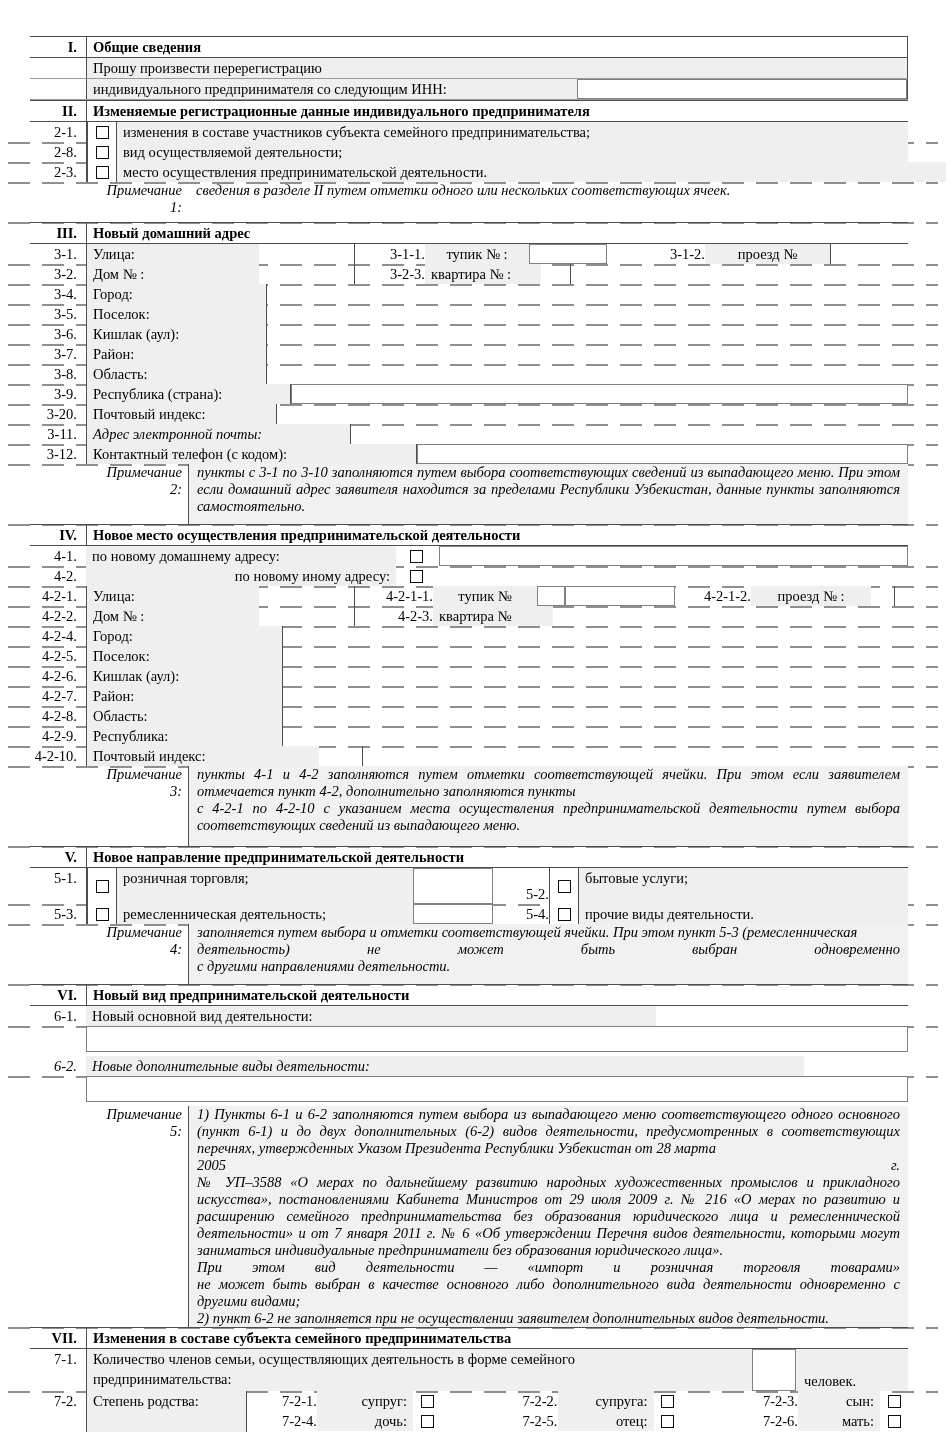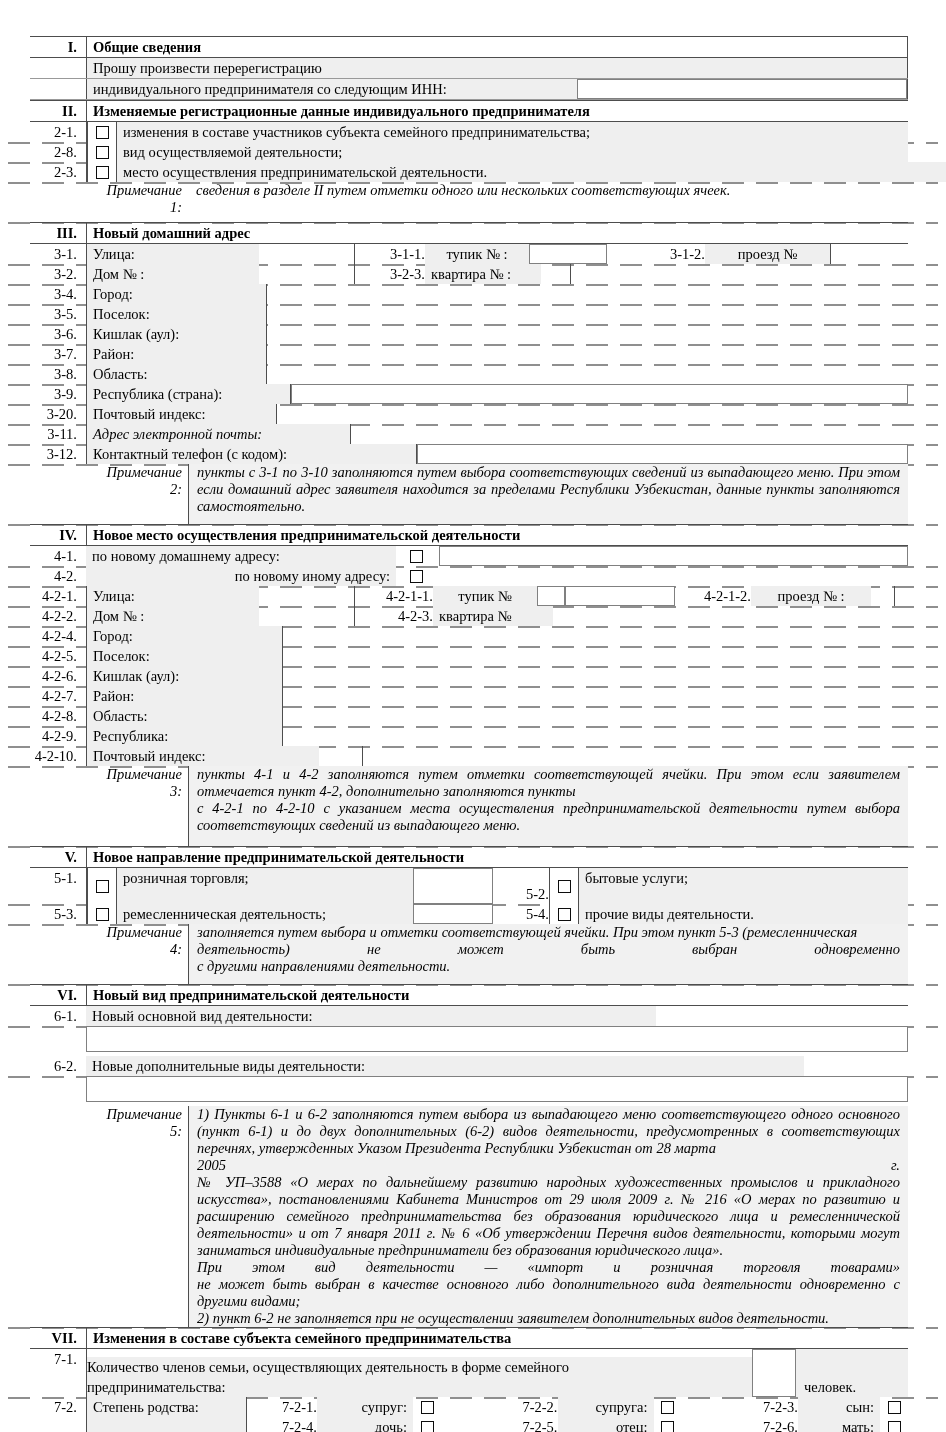--- a/index.html
+++ b/index.html
@@ -368,21 +368,21 @@
           <div class="lab g" style="width:570px;">Новый основной вид деятельности:</div>
           <div class="fl"></div>
         </div>
   </div>
   <div class="r" style="min-height:26px;">
     <div class="n"></div>
     <div class="c" style="border-left:none;">
           <div class="fl inp"></div>
         </div>
   </div>
-  <div class="r db" style="margin-top:4px;">
+  <div class="r db" style="margin-top:4px;font-style:italic;">
     <div class="n">6-2.</div>
     <div class="c" style="border-left:none;">
           <div class="lab g" style="width:718px;">Новые дополнительные виды деятельности:</div>
           <div class="fl"></div>
         </div>
   </div>
   <div class="r" style="min-height:26px;">
     <div class="n"></div>
     <div class="c" style="border-left:none;">
           <div class="fl inp"></div>
@@ -404,21 +404,21 @@
     </div>
   </div>
 
   <div class="r hd-row">
     <div class="n">VII.</div>
     <div class="c pad">Изменения в составе субъекта семейного предпринимательства</div>
   </div>
   <div class="r db" style="min-height:42px;">
     <div class="n">7-1.</div>
     <div class="c">
-      <div class="fl g twoline" style="padding:0 0;margin-top:8px;">
+      <div class="fl g twoline" style="padding:0 6px;">
         <div>Количество членов семьи, осуществляющих деятельность в форме семейного</div>
         <div>предпринимательства:</div>
       </div>
       <div class="sp inp" style="width:44px;"></div>
       <div class="unit g" style="width:112px;">человек.</div>
     </div>
   </div>
   <div class="r db" style="min-height:42px;">
     <div class="n">7-2.</div>
     <div class="c">

